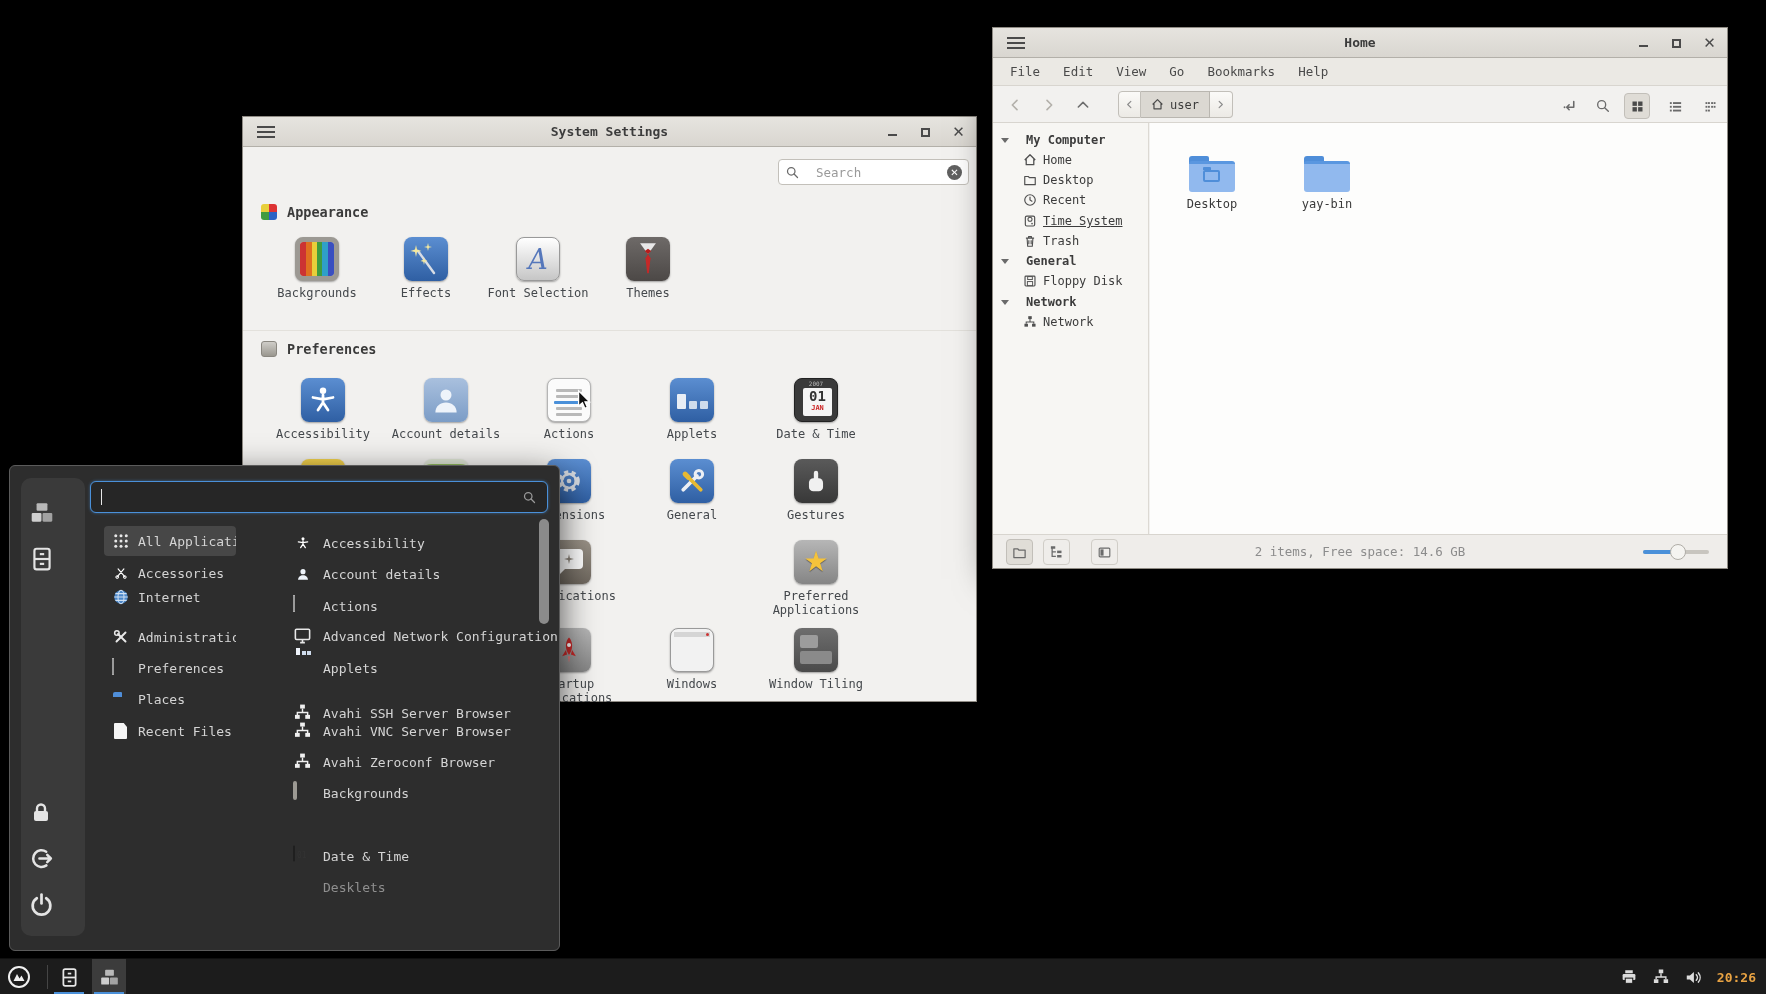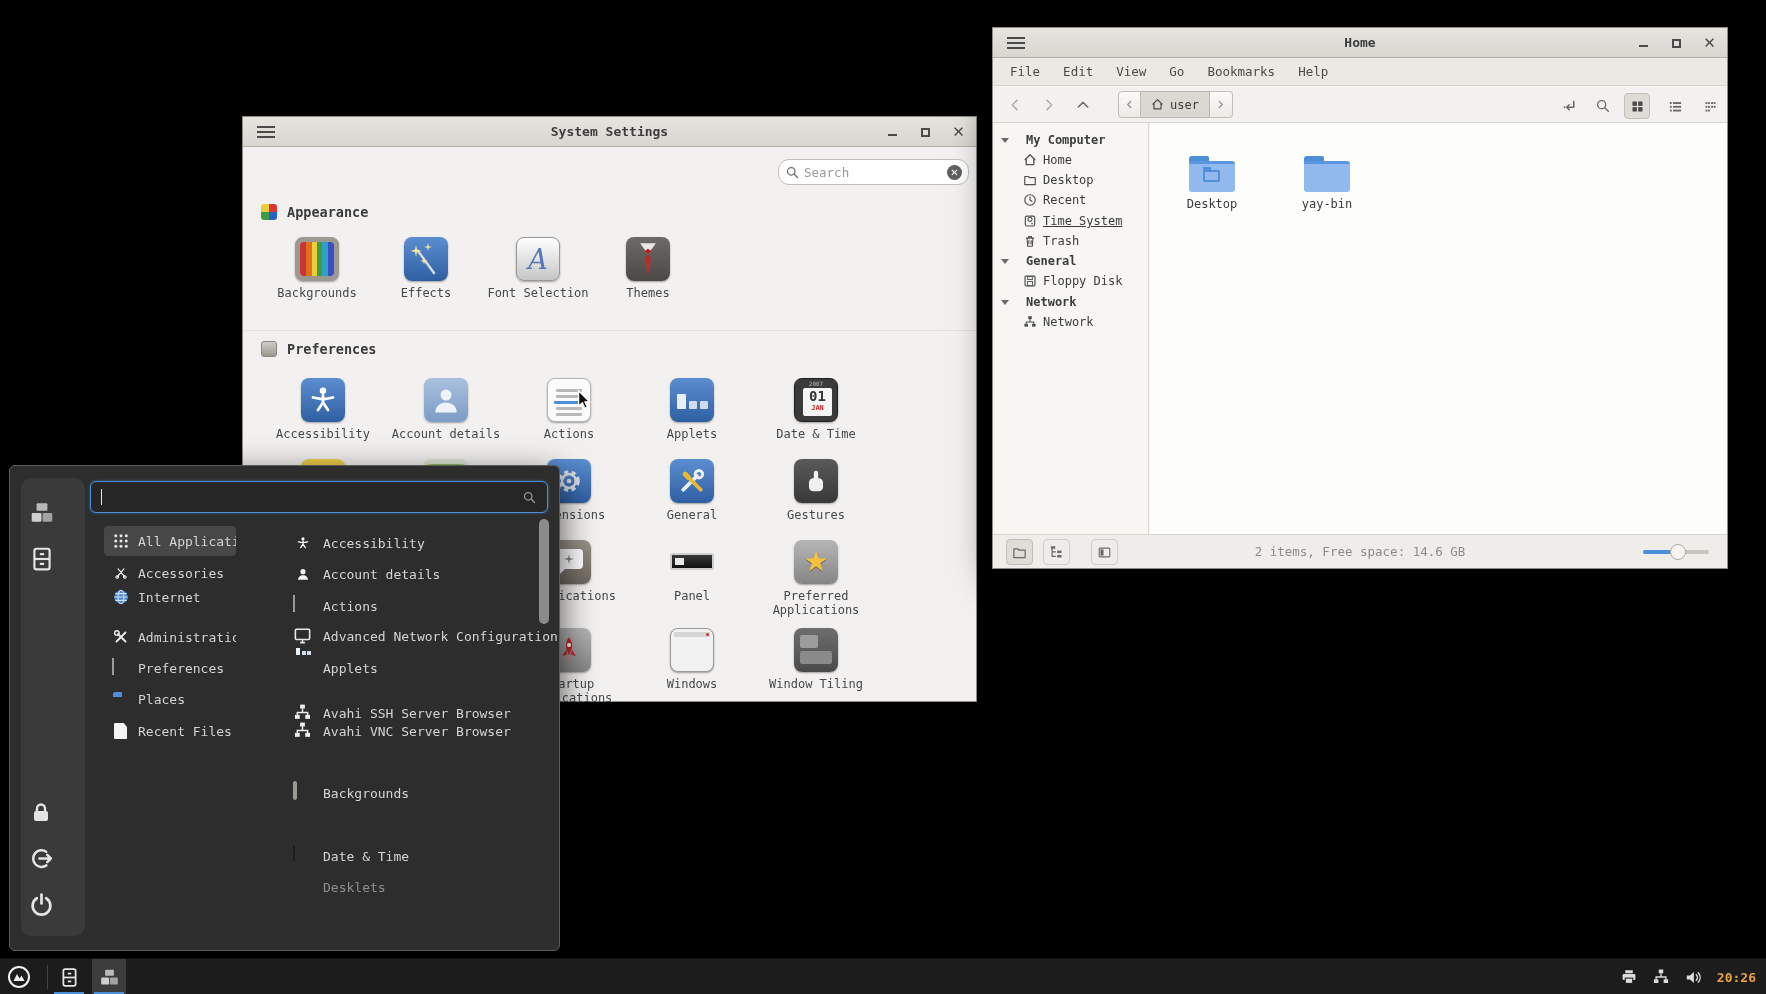--- a/index.html
+++ b/index.html
@@ -21,22 +21,22 @@
   .hamburger span { display:block; height:2px; background:#4a4a4a; margin-bottom:3px; }
   .winctl { position:absolute; top:0; right:8px; height:30px; display:flex; align-items:center; gap:14px; }
   .ctl { width:19px; height:19px; display:flex; align-items:center; justify-content:center; color:#4a4a4a; }
   .ctl-min i { display:block; width:9px; height:2px; background:#4a4a4a; margin-top:6px; }
   .ctl-max i { display:block; width:9px; height:9px; border:2px solid #4a4a4a; }
   .ctl-close { font-size:15px; font-weight:bold; font-family:"DejaVu Sans",sans-serif; }
 
   
   #settings-win { left:242px; top:116px; width:735px; height:586px; z-index:10; }
   .s-search { position:absolute; left:535px; top:42px; width:191px; height:26px;
-    background:#fff; border:1px solid #c3c0ba; border-radius:11px;
-    display:flex; align-items:center; padding:0 6px; gap:4px; }
+    background:#fff; border:1px solid #c3c0ba; border-radius:4px;
+    display:flex; align-items:center; padding:0 6px; gap:16px; }
   .s-search .ph { color:#9a9a9a; font-size:12.5px; flex:1; }
   .clear-btn { width:15px; height:15px; border-radius:50%; background:#5f5f5f; color:#fff;
     font-size:10px; line-height:15px; text-align:center; font-family:"DejaVu Sans",sans-serif; }
   .sec-head { position:absolute; display:flex; align-items:center; gap:10px;
     font-weight:bold; font-size:13.5px; color:#3a3a3a; }
   .sec-div { position:absolute; left:0; width:100%; height:1px; background:#e3e1dc; }
   .tile { position:absolute; width:112px; text-align:center; cursor:pointer; }
   .tile-icon { width:44px; height:44px; margin:0 auto; border-radius:8px; position:relative;
     box-shadow:0 1px 2px rgba(0,0,0,.35); }
   .tile-label { margin-top:5px; font-size:12px; color:#44484c; line-height:14px; }
@@ -534,28 +534,20 @@
   <div class="tile" style="left:270px;top:423px">
     <div class="tile-icon ic-notif">
       <div class="bubble">
           <svg class="icon-svg" width="12" height="12" style="color:#8a8278;margin:4px auto;display:block">
             <use href="#sy-star4"></use>
           </svg>
         </div>
     </div>
     <div class="tile-label">Notifications</div>
   </div>
-  <div class="tile" style="left:393px;top:423px">
-    <div class="tile-icon ic-panel-art">
-        <div class="bar">
-          <i></i>
-        </div>
-      </div>
-    <div class="tile-label">Panel</div>
-  </div>
   <div class="tile" style="left:517px;top:423px">
     <div class="tile-icon ic-gray ic-center">
         <span class="star-char">★</span>
       </div>
     <div class="tile-label">Preferred Applications</div>
   </div>
 
   <div class="tile" style="left:270px;top:511px">
     <div class="tile-icon ic-gray ic-center">
         <svg class="icon-svg" width="30" height="30">
@@ -910,20 +902,28 @@
     <span>Avahi SSH Server Browser</span>
   </div>
   <div class="app-row" style="top:250px">
     <span class="aic">
         <svg class="icon-svg" width="19" height="19" style="color:#f0f0f0">
           <use href="#sy-tree"></use>
         </svg>
       </span>
     <span>Avahi VNC Server Browser</span>
   </div>
+  <div class="app-row" style="top:281px">
+    <span class="aic">
+        <svg class="icon-svg" width="19" height="19" style="color:#f0f0f0">
+          <use href="#sy-tree"></use>
+        </svg>
+      </span>
+    <span>Avahi Zeroconf Browser</span>
+  </div>
   <div class="app-row" style="top:312px">
     <span class="aic"><span class="mini mini-rainbow"></span></span>
     <span>Backgrounds</span>
   </div>
   <div class="app-row" style="top:375px">
     <span class="aic"><span class="mini mini-dark"><span style="position:absolute;left:3px;top:4px;right:3px;bottom:3px;background:#e8e8e8;border-radius:1px;font-size:8px;color:#333;text-align:center;line-height:12px">01</span></span></span>
     <span>Date &amp; Time</span>
   </div>
   <div class="app-row dim" style="top:406px">
     <span class="aic"><span class="mini mini-yellow"></span></span>

